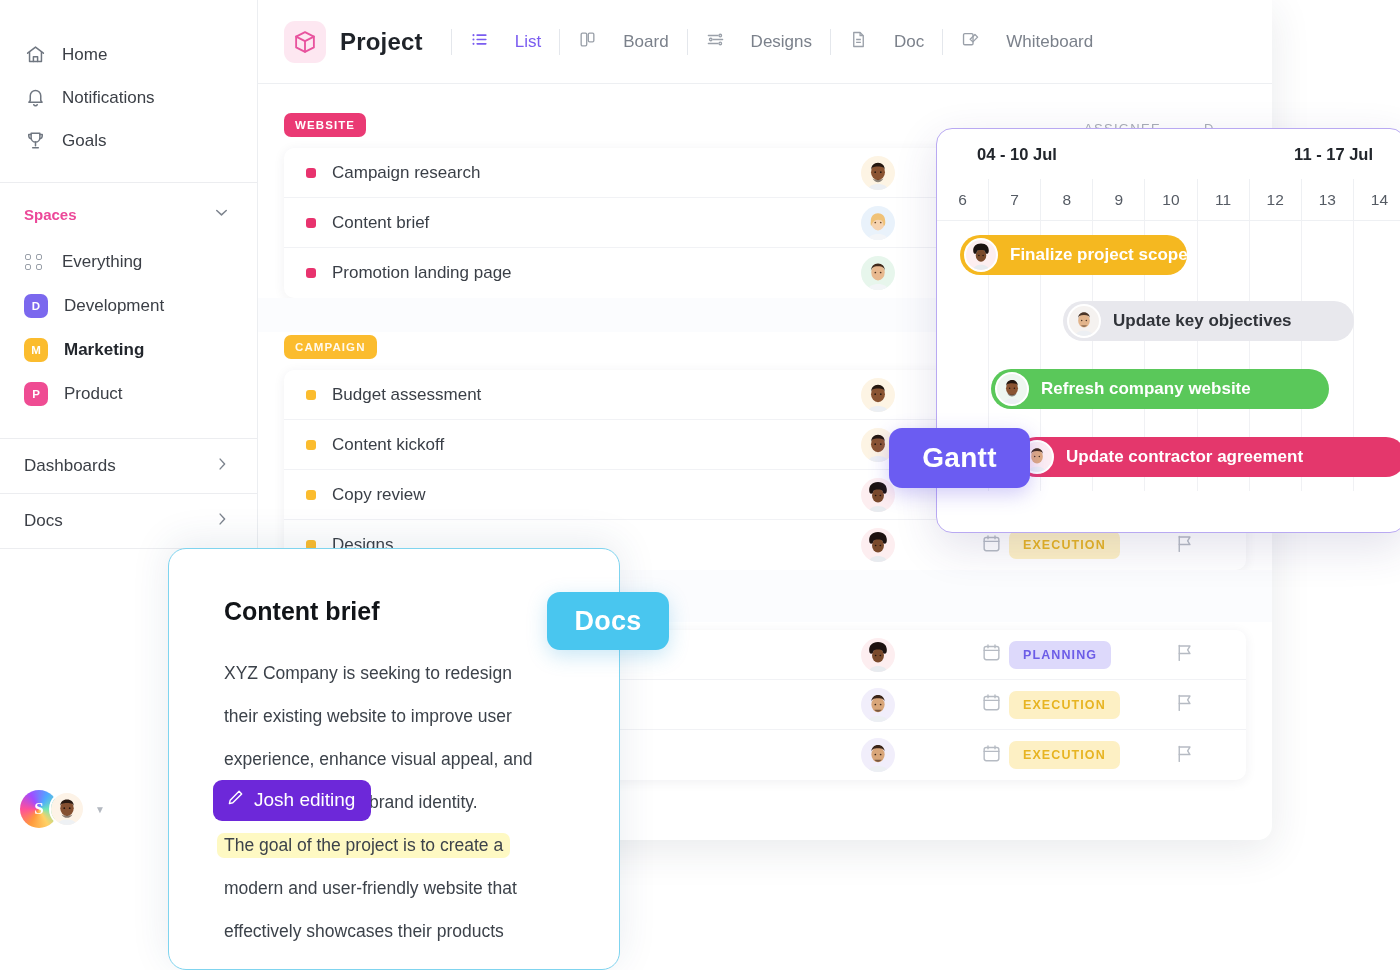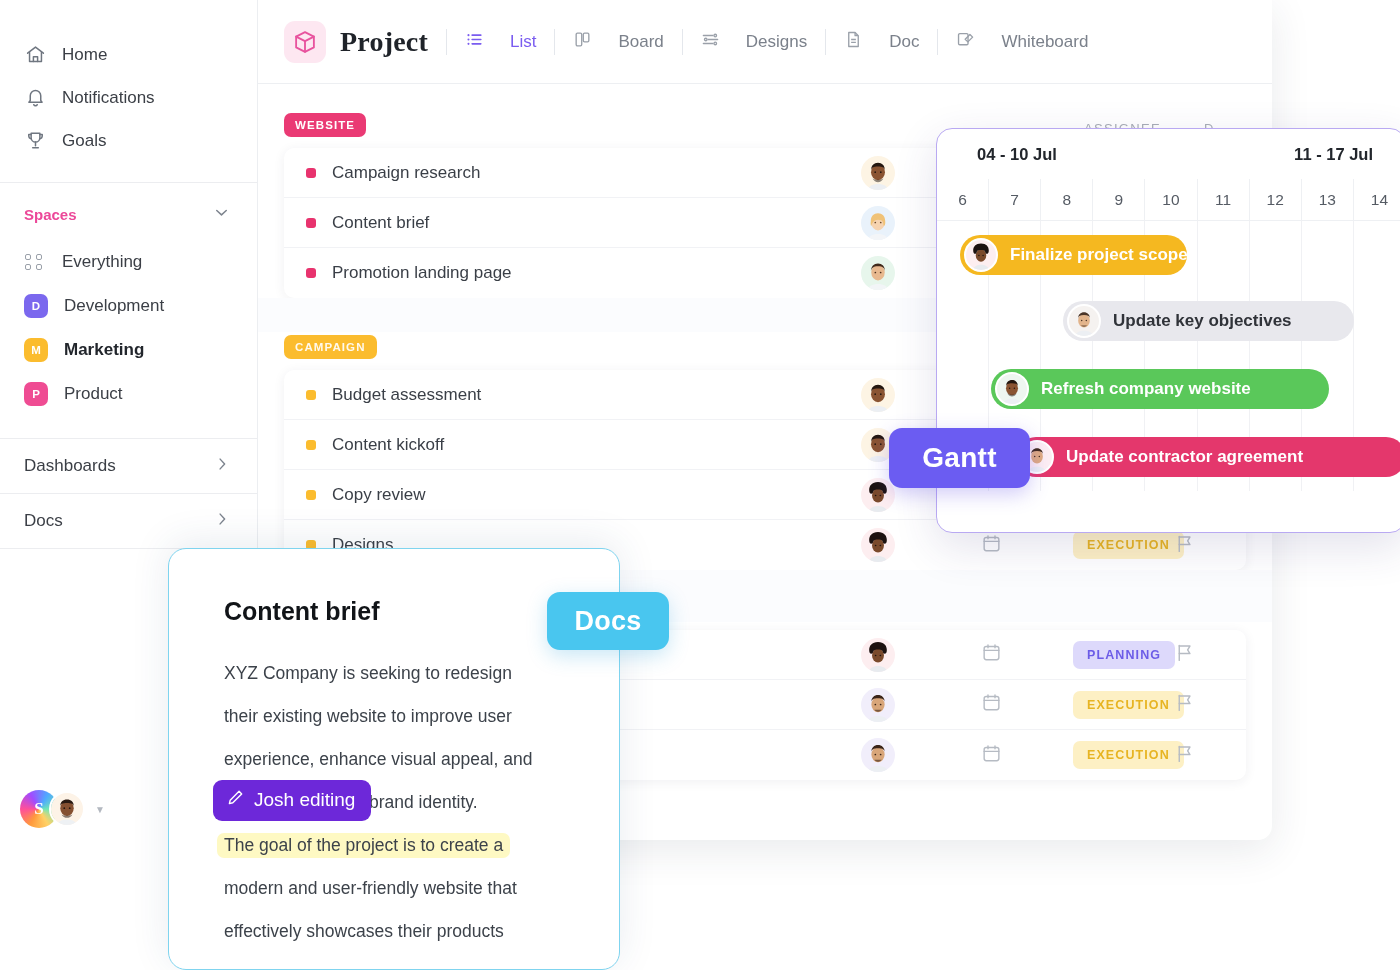--- a/index.html
+++ b/index.html
@@ -69,21 +69,21 @@
     box-shadow: 0 10px 40px rgba(40,48,70,.10);
   }
   #topbar {
     height: 84px; display:flex; align-items:center; padding: 0 26px; gap: 0;
     border-bottom:1px solid #edeff2;
   }
   .proj-ico {
     width:42px; height:42px; border-radius:11px; background:#fde7f1;
     display:flex; align-items:center; justify-content:center;
   }
-  .proj-title { font-size:28px; font-weight:700; color:#1f2329; margin-left:14px; margin-right:18px; letter-spacing:.2px;font-family:Liberation Serif, serif;}
+  .proj-title { font-size:24px; font-weight:700; color:#1f2329; margin-left:14px; margin-right:28px; letter-spacing:.2px;}
   .vsep { width:1px; height:26px; background:#e4e7ec; }
   .tab {
     display:flex; align-items:center; gap:26px; padding: 0 18px; height:42px;
     font-size:17px; color:#7b818b; cursor:pointer; white-space:nowrap;
   }
   .tab.active { color:#7a5cf0; }
 
   
   #list-area { position:relative; padding: 26px 0 0 0; }
   .group-tag {
@@ -104,21 +104,21 @@
   }
   .trow {
     display:flex; align-items:center; height:50px;
     border-bottom:1px solid #f1f2f5; position:relative;
   }
   .trow:last-child { border-bottom:none; }
   .bullet { width:10px; height:10px; border-radius:3px; margin:0 16px 0 22px; flex:none; }
   .tname { font-size:17px; color:#3a3f47; }
   .cell-assignee { position:absolute; left:574px; width:40px; display:flex; justify-content:center; }
   .cell-date { position:absolute; left:697px; color:#b6bbc3; }
-  .cell-status { position:absolute; left:789px; }
+  .cell-status { position:absolute; left:725px; }
   .cell-flag { position:absolute; left:890px; color:#b6bbc3; }
   .avatar { width:34px; height:34px; border-radius:50%; overflow:hidden; display:block; }
   .badge {
     display:inline-block; font-size:12.5px; font-weight:700; letter-spacing:1.1px;
     padding: 7px 14px; border-radius:7px;
   }
   .badge.exec { background:#fdf0c4; color:#e7b422; }
   .badge.plan { background:#ddd9fb; color:#6c5ce7; }
   .gap-row { height:34px; background:#fbfcfe; }
 

